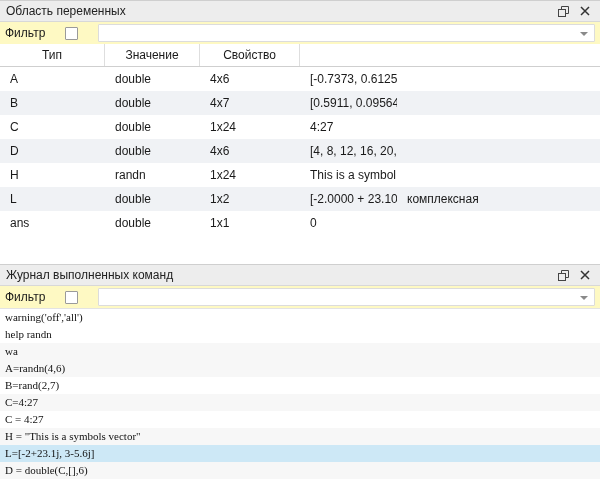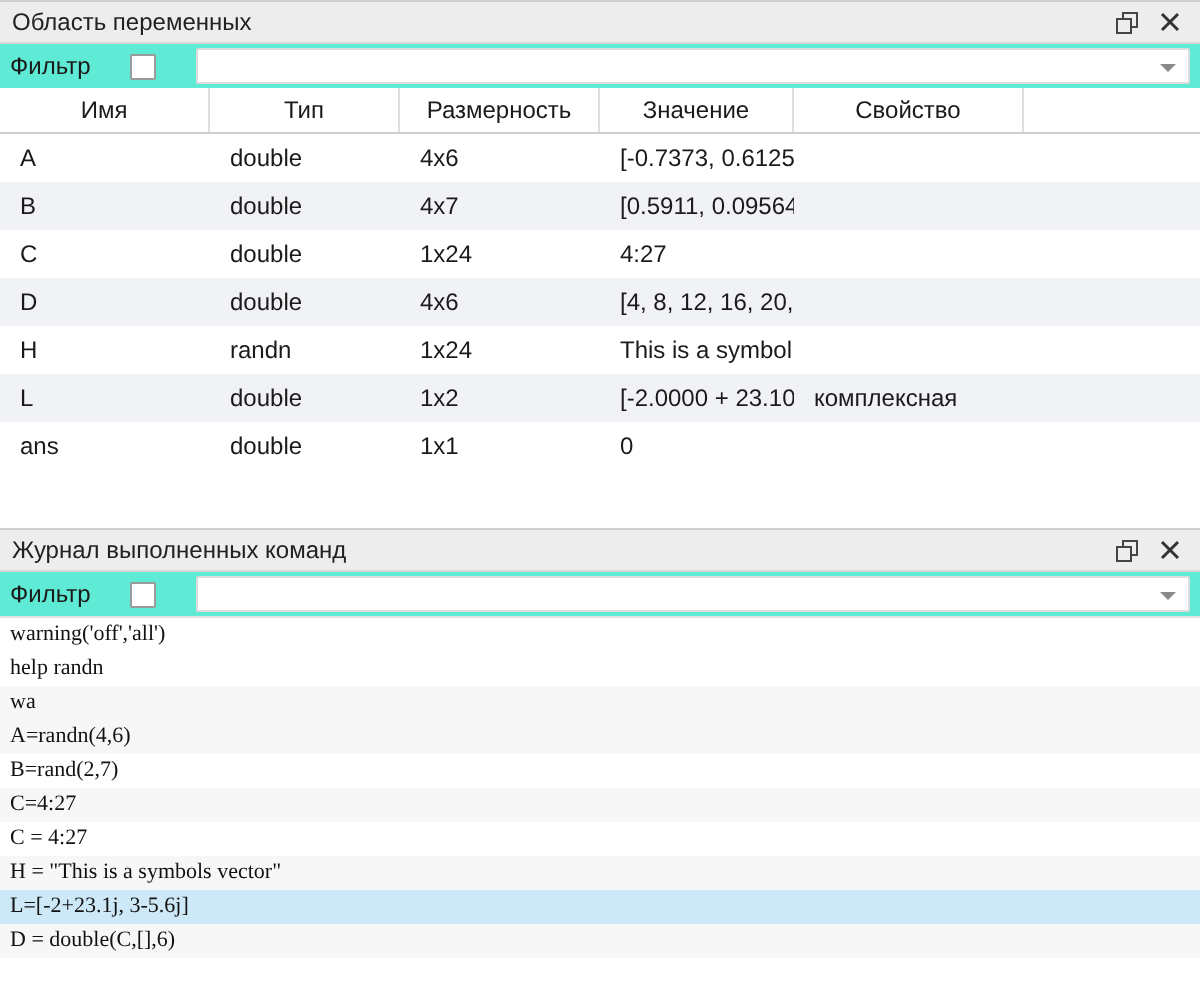--- a/index.html
+++ b/index.html
@@ -15,21 +15,21 @@
   .titlebar{
     height:22px;flex:0 0 22px;background:var(--titlebar,#ededed);
     border-top:1px solid #cfcfcf;border-bottom:1px solid #d8d8d8;
     display:flex;align-items:center;padding:0 6px;box-sizing:border-box;
   }
   .titlebar .title{flex:1;color:#222}
   .tb-btn{width:18px;height:16px;display:flex;align-items:center;justify-content:center;margin-left:4px;cursor:pointer}
 
   .filterbar{
     height:22px;flex:0 0 22px;display:flex;align-items:center;
-    padding:0 5px;box-sizing:border-box;background:#5eead4;gap:20px;
+    padding:0 5px;box-sizing:border-box;background:#fef9c3;gap:20px;
   }
   .checkbox{
     width:13px;height:13px;border:1px solid #9a9a9a;background:#fff;
     box-sizing:border-box;border-radius:1px;
   }
   .combo{
     flex:1;height:18px;border:1px solid #dcdcdc;background:#fff;
     box-sizing:border-box;position:relative;border-radius:1px;
   }
   .combo .arrow{
@@ -86,23 +86,21 @@
 
   <div class="filterbar">
     <span>Фильтр</span>
     <span class="checkbox"></span>
     <div class="combo">
       <span class="arrow"></span>
     </div>
   </div>
 
   <div class="thead">
-      <div class="hcell">Имя</div>
       <div class="hcell">Тип</div>
-      <div class="hcell">Размерность</div>
       <div class="hcell">Значение</div>
       <div class="hcell">Свойство</div>
       <div class="hcell filler"></div>
     </div>
   <div class="tbody">
       <div class="trow">
         <div class="tcell">A</div>
         <div class="tcell">double</div>
         <div class="tcell">4x6</div>
         <div class="tcell">[-0.7373, 0.6125,...</div>

